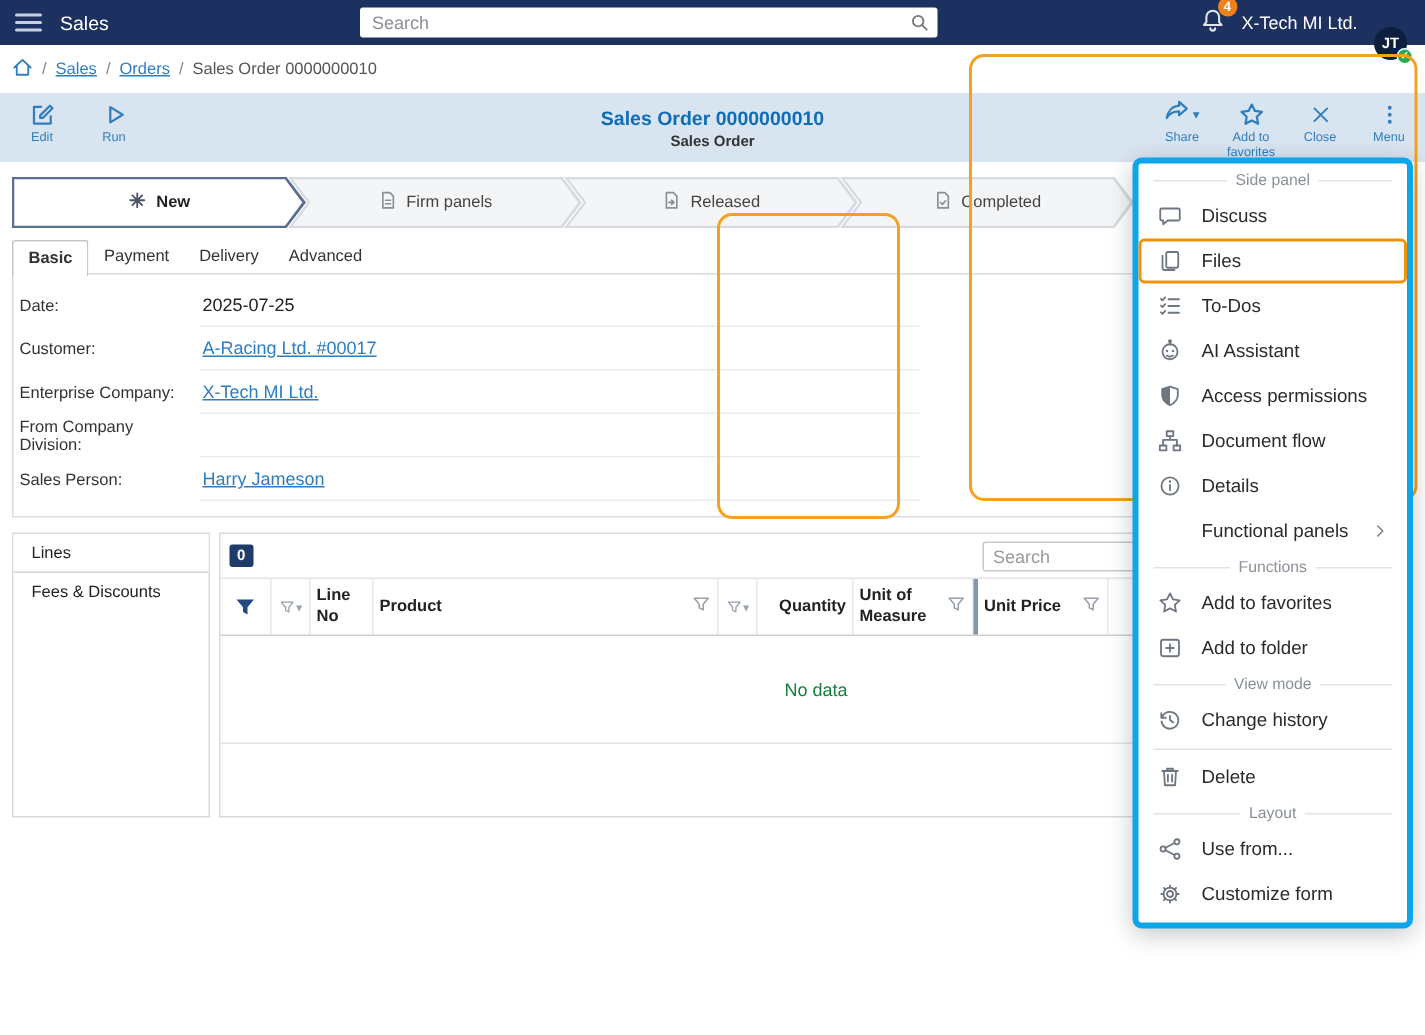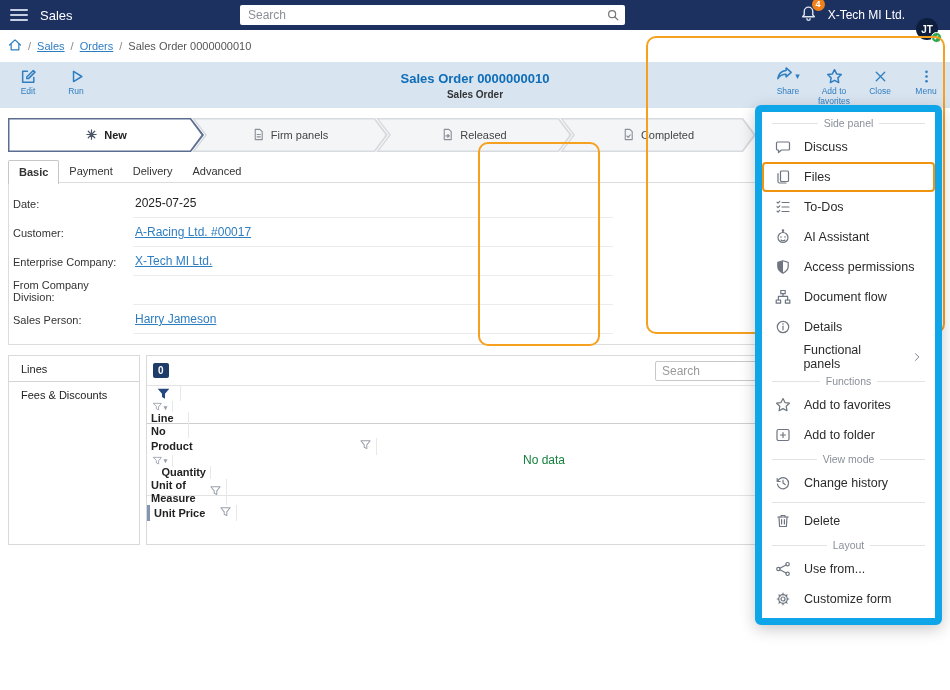--- a/index.html
+++ b/index.html
@@ -68,38 +68,38 @@
   .lower-left{position:absolute;top:355px;left:8px;width:132px;height:190px;border:1px solid #d9d9d9;background:#fff;font-size:11px;}
   .side-item{height:26px;line-height:26px;padding-left:12px;color:#222;cursor:pointer;}
   .side-item.selected{border-bottom:1px solid #d4d4d4;background:#fff;}
 
   .grid-panel{position:absolute;top:355px;left:146px;width:796px;height:190px;border:1px solid #d9d9d9;background:#fff;}
   .grid-toolbar{position:relative;height:30px;border-bottom:1px solid #e3e3e3;display:flex;align-items:center;padding:0 6px;}
   .count-badge{background:#1f3b68;color:#fff;font-size:10px;font-weight:bold;border-radius:2px;padding:2px 5px;}
   .grid-search-wrap{position:absolute;right:4px;top:5px;width:282px;height:20px;}
   .grid-search-wrap input{width:100%;height:100%;border:1px solid #c9c9c9;border-radius:2px;padding:0 6px;font-size:12px;font-family:inherit;color:#333;}
   .grid-search-wrap input::placeholder{color:#999;}
-  .grid-header{height:38px;display:flex;border-bottom:1px solid #cfcfcf;font-size:11px;font-weight:bold;color:#222;line-height:1.2;flex-direction:column;}
+  .grid-header{height:38px;display:flex;border-bottom:1px solid #cfcfcf;font-size:11px;font-weight:bold;color:#222;line-height:1.2;}
   .gh-cell{border-right:1px solid #e8e8e8;display:flex;align-items:center;padding:0 4px;}
   .w-c0{width:34px;justify-content:center;}
   .w-c1{width:26px;justify-content:center;}
   .w-c2{width:42px;}
   .w-c3{width:230px;justify-content:space-between;}
   .w-c4{width:26px;justify-content:center;}
   .w-c5{width:64px;justify-content:flex-end;text-align:right;}
   .w-c6{width:80px;justify-content:space-between;}
   .w-c7{width:90px;border-left:3px solid #8296b4;justify-content:space-between;}
   .w-c8{flex:1;border-right:none;}
   .funnel-caret{display:flex;align-items:flex-end;gap:1px;}
   .funnel-caret .tiny-caret{font-size:7px;color:#98a0ab;}
   .grid-body{height:72px;border-bottom:1px solid #e3e3e3;display:flex;align-items:center;justify-content:center;color:#15803d;font-size:12px;}
   .grid-footer{height:48px;}
 
   
-  .context-menu{position:absolute;left:755px;top:105px;width:187px;background:#fff;border:7px solid #0ea5e9;border-radius:6px;box-shadow:0 4px 16px rgba(0,0,0,.22);z-index:50;padding:2px 0 4px;}
+  .context-menu{position:absolute;left:755px;top:105px;width:187px;background:#fff;border:4px solid #0ea5e9;border-radius:6px;box-shadow:0 4px 16px rgba(0,0,0,.22);z-index:50;padding:2px 0 4px;}
   .menu-header{height:18px;display:flex;align-items:center;gap:6px;padding:0 10px;color:#8a909a;font-size:10.5px;white-space:nowrap;}
   .menu-header .line{flex:1;height:1px;background:#e3e3e3;}
   .menu-item{height:30px;display:flex;align-items:center;padding:0 12px;gap:13px;font-size:12.5px;color:#2b2b2b;cursor:pointer;}
   .menu-item .mi-slot{width:17px;display:flex;justify-content:center;}
   .menu-item.highlighted{outline:2px solid #f0930f;outline-offset:-2px;border-radius:4px;}
   .menu-sep{height:8px;display:flex;align-items:center;padding:0 10px;}
   .menu-sep span{flex:1;height:1px;background:#e3e3e3;}
   .submenu-arrow{margin-left:auto;display:flex;align-items:center;}
 
   

